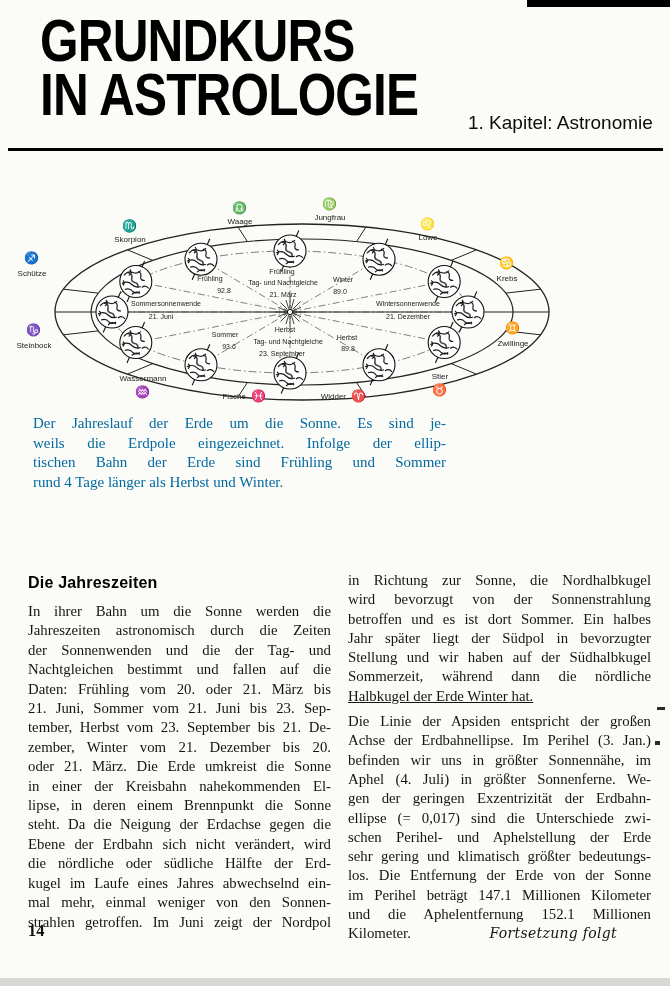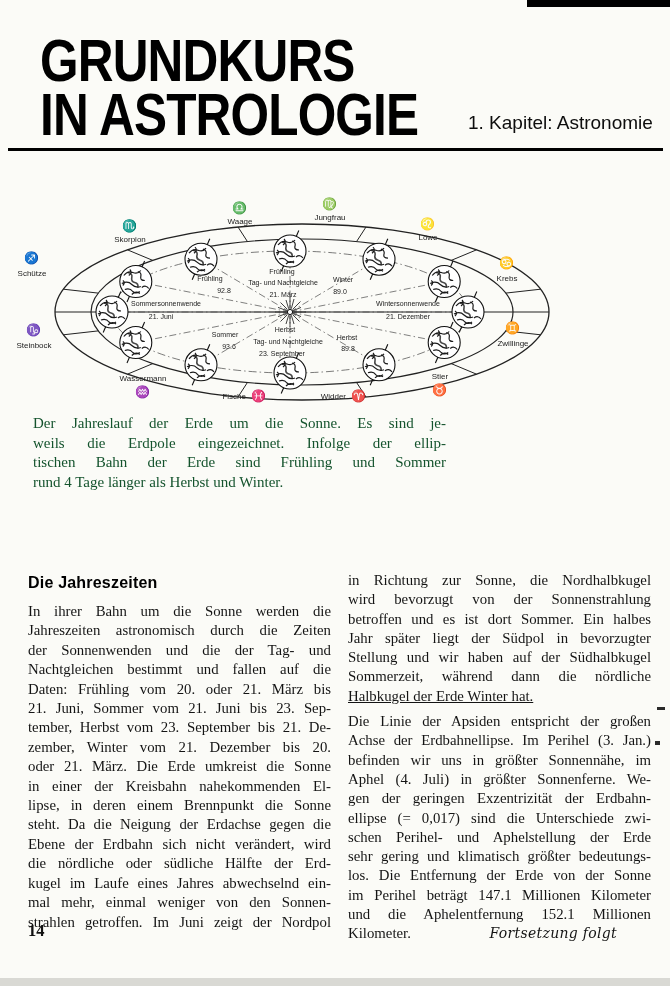--- a/index.html
+++ b/index.html
@@ -12,41 +12,41 @@
     overflow:hidden;
   }
   .abs { position:absolute; }
 
   
   .topbar { left:527px; top:0; width:143px; height:7px; background:#000; }
   .title {
     left:40px; top:14px;
     font-family:"Liberation Sans", sans-serif;
     font-weight:bold; font-size:59px; line-height:54px;
-    color:#000; letter-spacing:-1px; white-space:nowrap;margin-top:20px;
+    color:#000; letter-spacing:-1px; white-space:nowrap;
   }
   .title > div { transform:scaleX(0.84); transform-origin:left center; }
   .chapter {
     left:468px; top:112px;
     font-family:"Liberation Sans", sans-serif;
     font-size:19px; color:#0d0d0d; white-space:nowrap;
   }
   .rule { left:8px; top:148px; width:655px; height:3px; background:#000; }
 
   
   .diagram { left:10px; top:190px; }
   .diagram text { font-family:"Liberation Sans", sans-serif; fill:#222; }
   .zname { font-size:8px; }
   .zsym  { font-size:12px; font-family:"DejaVu Sans", sans-serif; }
   .ilab  { font-size:7px; fill:#333; }
 
   
   .caption {
     left:33px; top:414px; width:413px;
-    font-size:15px; line-height:19.5px; color:#14532d;
+    font-size:15px; line-height:19.5px; color:#0369a1;
   }
   .caption div { text-align:justify; text-align-last:justify; text-justify:inter-word; }
   .caption div:last-child { text-align-last:left; }
 
   
   .colL { left:28px;  top:574px; width:303px; }
   .colR { left:348px; top:571px; width:303px; }
   .heading {
     font-family:"Liberation Sans", sans-serif;
     font-weight:bold; font-size:16px; color:#000;

